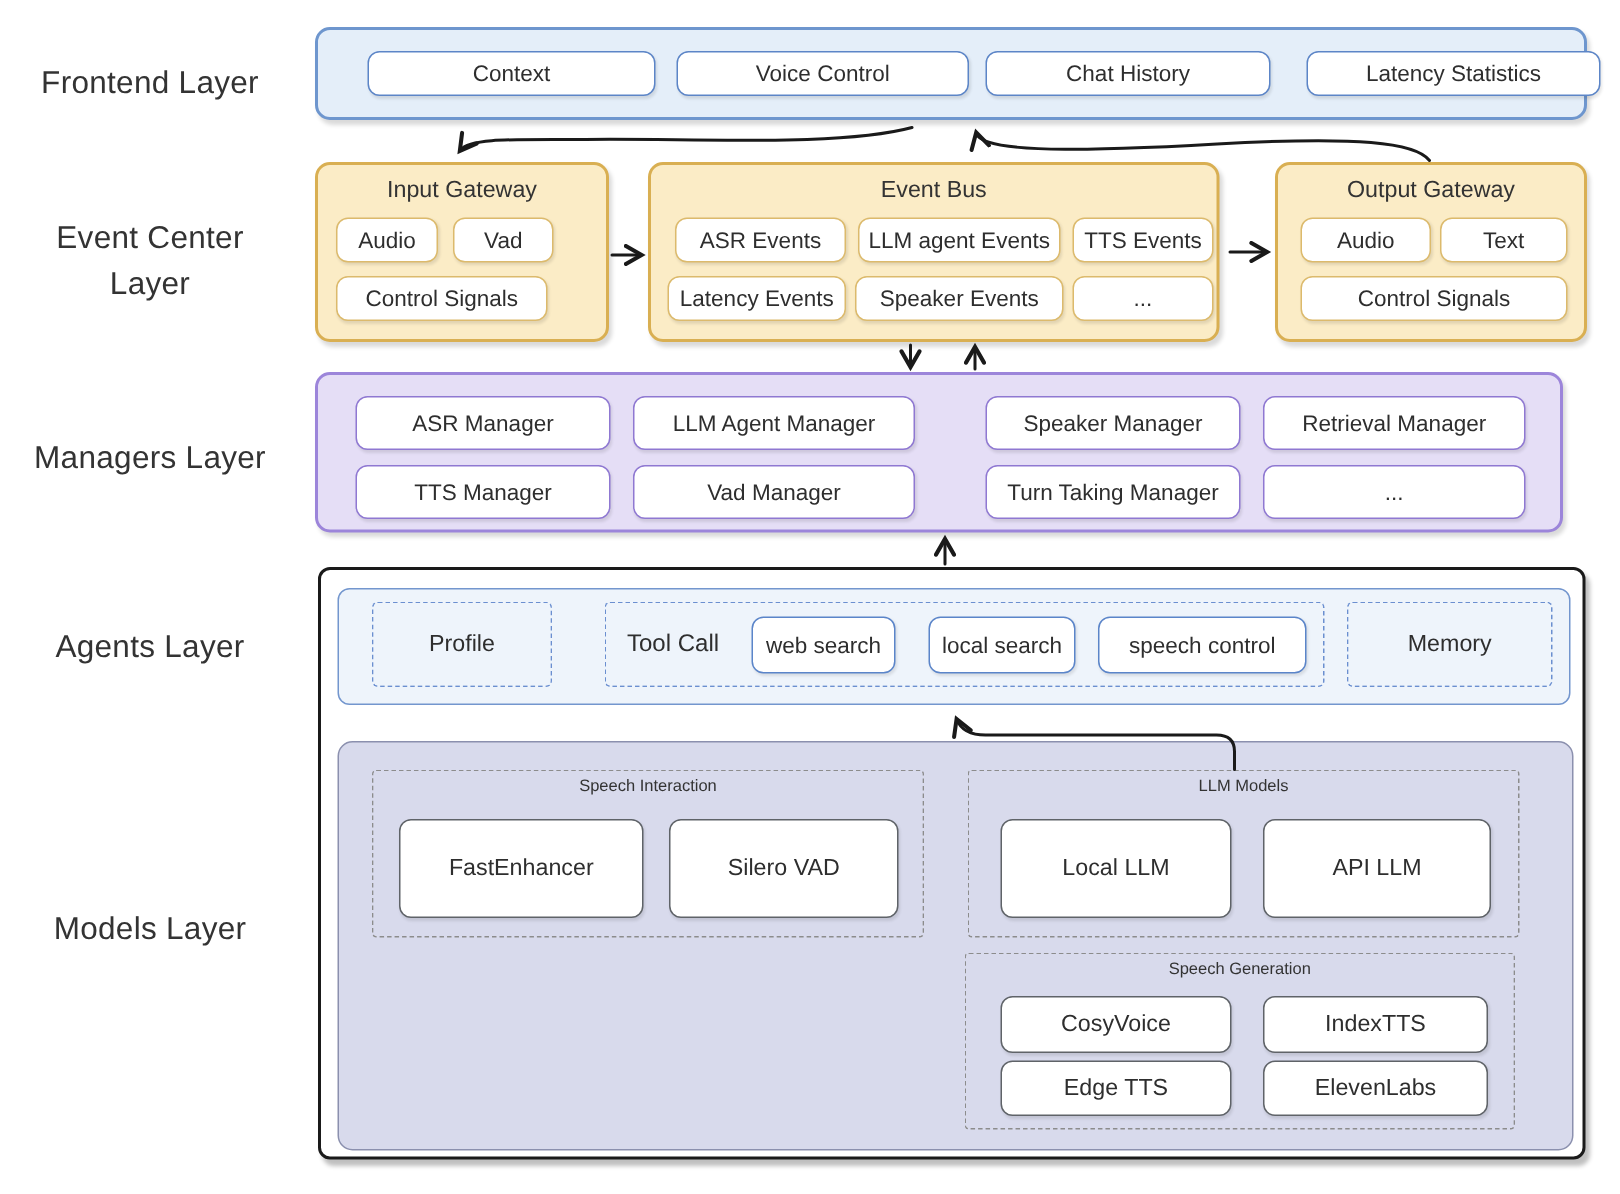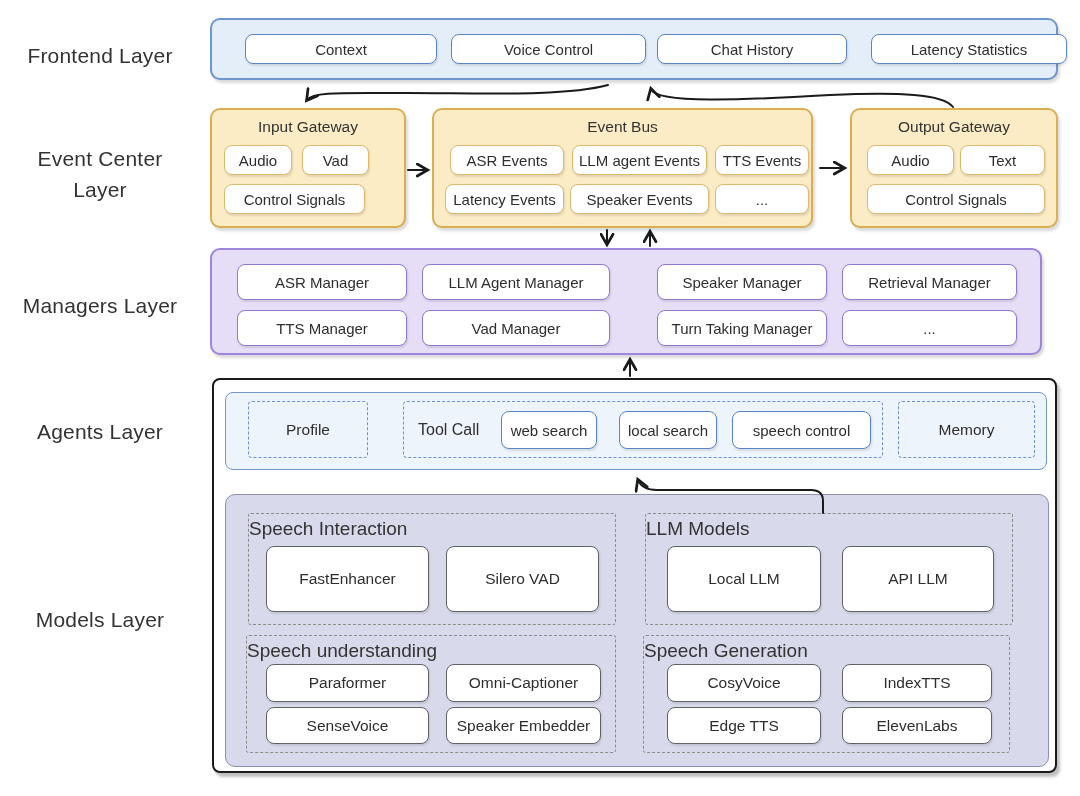--- a/index.html
+++ b/index.html
@@ -58,21 +58,21 @@
   .tool-chip{border:1.6px solid var(--c-tool-chip-border);font-size:15px;height:38px;}
   .models{
     position:absolute;left:11px;top:114px;width:824px;height:273px;
     background:var(--c-models-fill);border:1.5px solid var(--c-models-border);
     border-radius:10px;box-sizing:border-box;
   }
   .group{
     position:absolute;border:1.6px dashed var(--c-models-dashed);border-radius:3px;
     box-sizing:border-box;
   }
-  .group .title{position:absolute;top:4px;left:0;right:0;font-size:19px;color:#333;}
+  .group .title{position:absolute;top:4px;left:0;right:0;text-align:center;font-size:11px;color:#333;}
   .model-chip{border:1.6px solid var(--c-model-chip-border);font-size:15.5px;border-radius:8px;}
   
   .arrows{position:absolute;left:0;top:0;pointer-events:none;}
   .arrow{fill:none;stroke:#1a1a1a;stroke-width:2;stroke-linecap:round;}
 </style>
 </head>
 <body>
 
 <div class="canvas">
 
@@ -145,27 +145,20 @@
         <div class="chip model-chip" style="left:17px;top:32px;width:163px;height:66px;">FastEnhancer</div>
         <div class="chip model-chip" style="left:197px;top:32px;width:153px;height:66px;">Silero VAD</div>
       </div>
 
       <div class="group" style="left:419px;top:18px;width:368px;height:112px;">
         <div class="title">LLM Models</div>
         <div class="chip model-chip" style="left:21px;top:32px;width:154px;height:66px;">Local LLM</div>
         <div class="chip model-chip" style="left:196px;top:32px;width:152px;height:66px;">API LLM</div>
       </div>
 
-      <div class="group" style="left:20px;top:140px;width:370px;height:118px;">
-        <div class="title">Speech understanding</div>
-        <div class="chip model-chip" style="left:19px;top:28px;width:163px;height:38px;">Paraformer</div>
-        <div class="chip model-chip" style="left:199px;top:28px;width:155px;height:38px;">Omni-Captioner</div>
-        <div class="chip model-chip" style="left:19px;top:71px;width:163px;height:37px;">SenseVoice</div>
-        <div class="chip model-chip" style="left:199px;top:71px;width:155px;height:37px;">Speaker Embedder</div>
-      </div>
 
       <div class="group" style="left:417px;top:140px;width:367px;height:118px;">
         <div class="title">Speech Generation</div>
         <div class="chip model-chip" style="left:23px;top:28px;width:154px;height:38px;">CosyVoice</div>
         <div class="chip model-chip" style="left:198px;top:28px;width:150px;height:38px;">IndexTTS</div>
         <div class="chip model-chip" style="left:23px;top:71px;width:154px;height:37px;">Edge TTS</div>
         <div class="chip model-chip" style="left:198px;top:71px;width:150px;height:37px;text-align:right;">ElevenLabs</div>
       </div>
     </div>
   </div>

